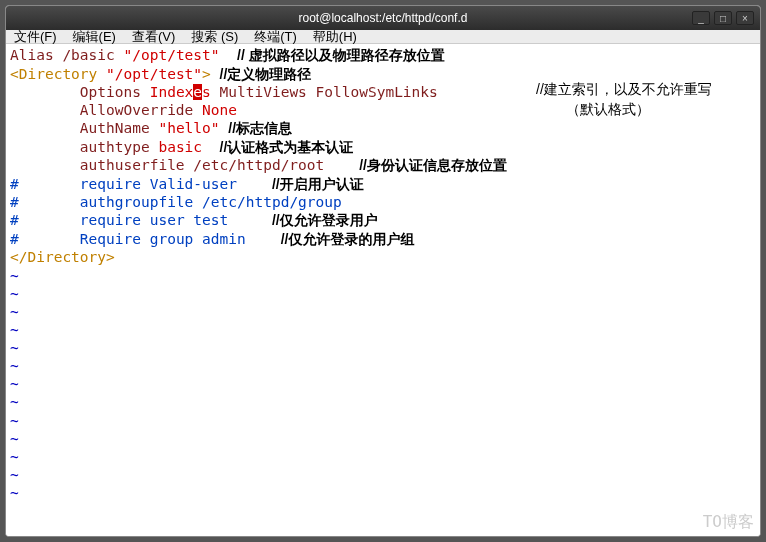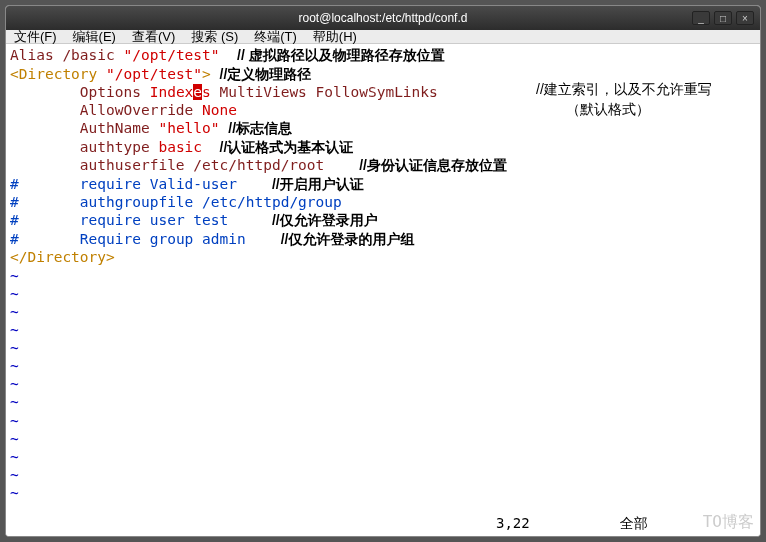--- a/index.html
+++ b/index.html
@@ -154,20 +154,16 @@
     <div class="line tilde">~</div>
     <div class="line tilde">~</div>
     <div class="line tilde">~</div>
     <div class="line tilde">~</div>
     <div class="line tilde">~</div>
     <div class="line tilde">~</div>
 
     <span class="floatAnno" style="left:530px; top:37px;">//建立索引，以及不允许重写</span>
     <span class="floatAnno" style="left:560px; top:57px;">（默认格式）</span>
 
-    <div class="status">
-      <span class="pos">3,22</span>
-      <span class="all">全部</span>
-    </div>
 
     <div class="watermark">TO博客</div>
   </div>
 </div>
 
 </body></html>

